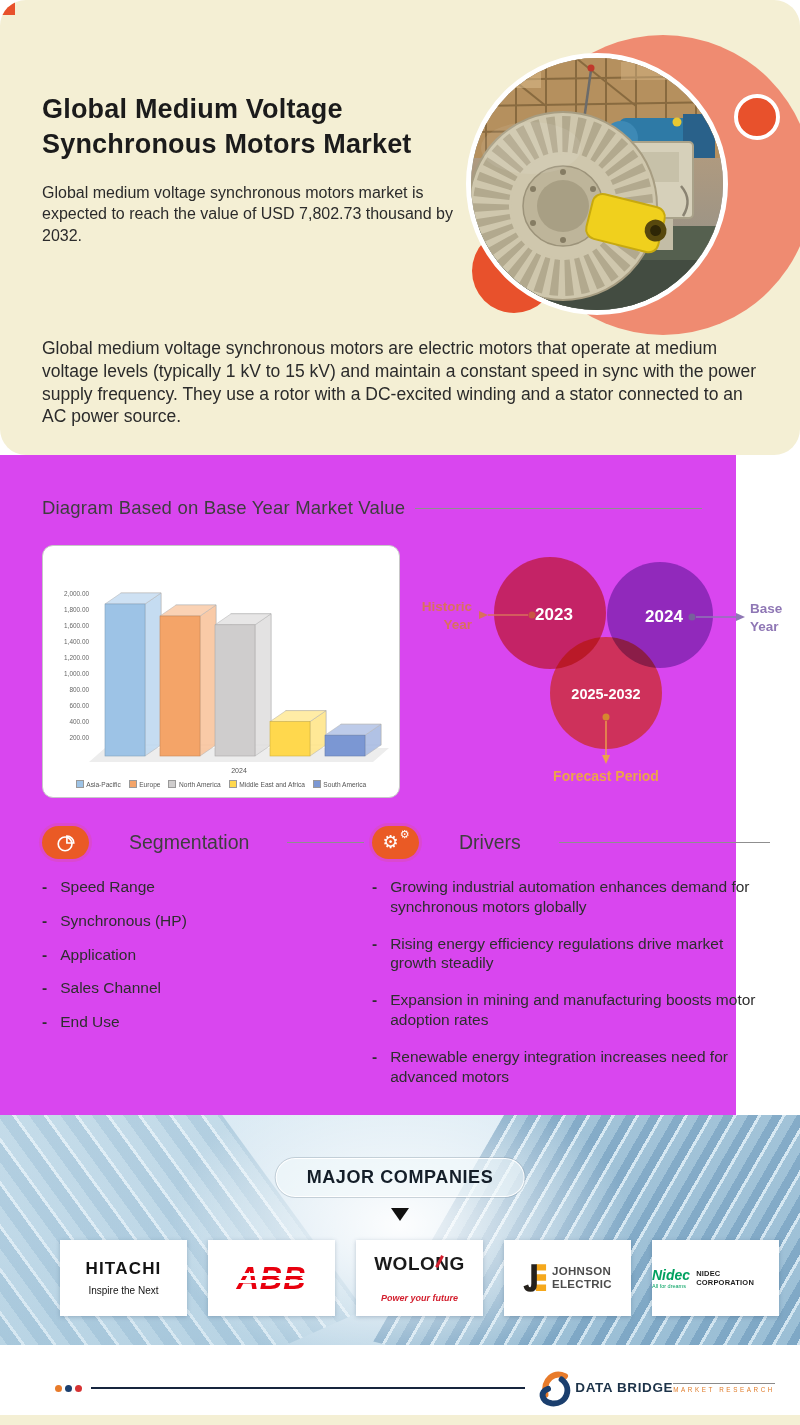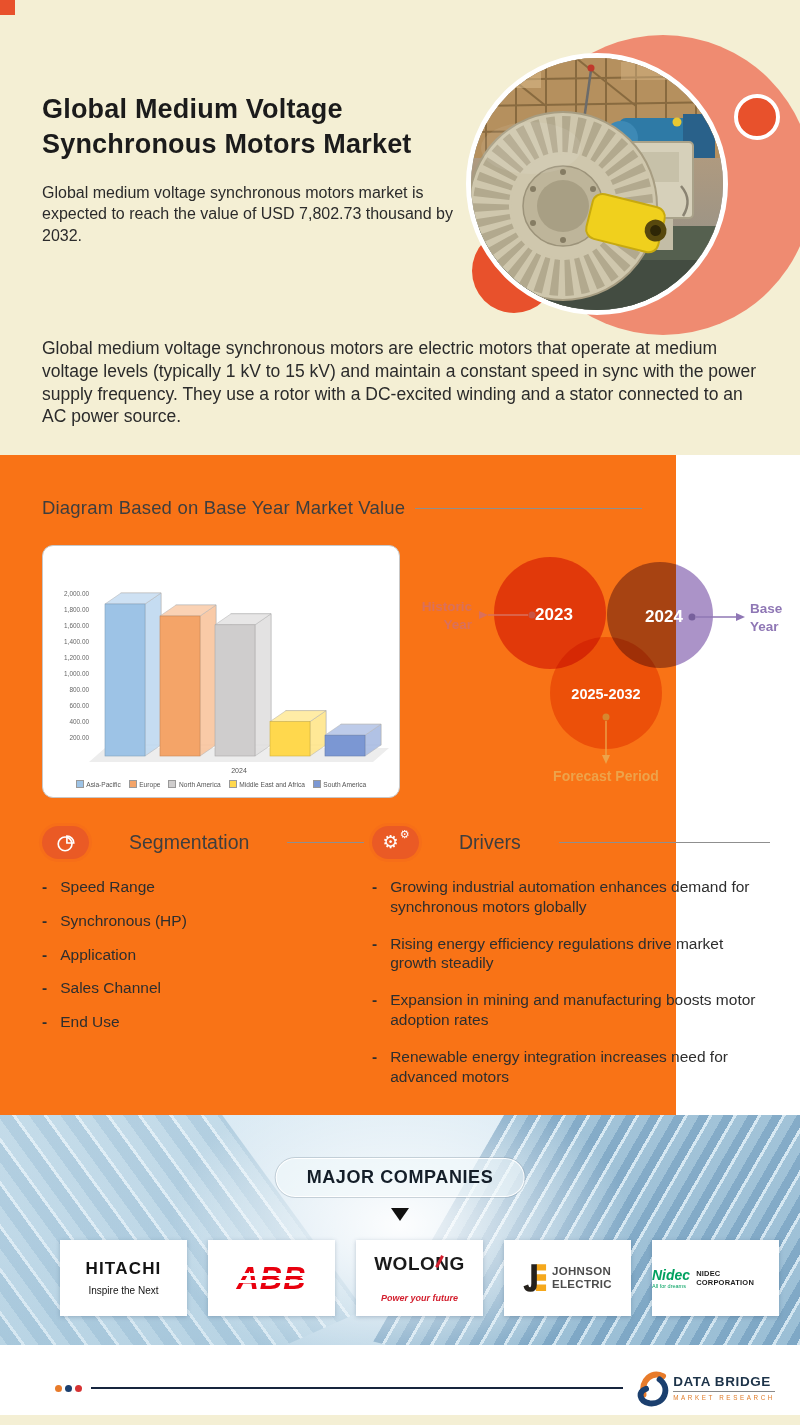--- a/index.html
+++ b/index.html
@@ -2,31 +2,31 @@
 <html><head>
 <meta charset="utf-8">
 <style>
   html,body{margin:0;padding:0;}
   body{
     width:800px;height:1425px;position:relative;overflow:hidden;
     background:#ffffff;font-family:"Liberation Sans",sans-serif;
     -webkit-font-smoothing:antialiased;
   }
   
-  .hero{position:absolute;left:0;top:0;width:800px;height:455px;background:#f4efd4;overflow:hidden;}
+  .hero{position:absolute;left:0;top:0;width:800px;height:455px;background:#f4efd4;overflow:hidden;border-radius:26px;}
   .corner-sq{position:absolute;left:0;top:0;width:15px;height:15px;background:#e8512c;}
   .hero-title{position:absolute;left:42px;top:92px;width:450px;font-size:27px;line-height:1.28;font-weight:800;color:#1b1b1b;letter-spacing:.2px;}
   .hero-sub{position:absolute;left:42px;top:182px;width:440px;font-size:16px;line-height:1.33;color:#2b2b2b;}
   .hero-desc{position:absolute;left:42px;top:337px;width:728px;font-size:17.5px;line-height:1.3;color:#2b2b2b;}
   .c-salmon{position:absolute;left:513px;top:35px;width:300px;height:300px;border-radius:50%;background:#ef8b71;}
   .c-orange-bl{position:absolute;left:472px;top:229px;width:84px;height:84px;border-radius:50%;background:#e8512c;}
   .c-orange-tr{position:absolute;left:734px;top:94px;width:46px;height:46px;border-radius:50%;background:#e8512c;border:4px solid #fff;box-sizing:border-box;}
   .photo-circle{position:absolute;left:466px;top:53px;width:262px;height:262px;border-radius:50%;border:5px solid #fff;box-sizing:border-box;overflow:hidden;background:#8a8f8c;}
   
-  .main{position:absolute;left:0;top:455px;width:676px;height:660px;background:#f97316;}
+  .main{position:absolute;left:0;top:455px;width:736px;height:660px;background:#d946ef;}
   .sec-heading{position:absolute;left:42px;top:42px;right:34px;display:flex;align-items:center;}
   .sec-heading h2{margin:0;font-size:18.5px;font-weight:500;color:#3e3e3e;letter-spacing:.2px;}
   .sec-heading .rule{flex:1;height:1px;background:#8f8f8f;margin-left:10px;}
   .chart-card{position:absolute;left:42px;top:90px;width:358px;height:253px;background:#fff;border:1.2px solid #c7c7c7;border-radius:11px;box-sizing:border-box;}
   .chart-card svg{display:block;}
   .legend{position:absolute;left:0;right:0;bottom:9px;display:flex;justify-content:center;gap:8px;font-size:6.6px;color:#555;}
   .legend .li{display:flex;align-items:center;gap:2.5px;}
   .legend .sw{width:6px;height:6px;display:inline-block;border:0.5px solid #999;}
   .venn{position:absolute;left:408px;top:92px;}
   
@@ -70,21 +70,21 @@
   .nidec-c{font-size:7.5px;font-weight:800;color:#1c1c1c;letter-spacing:.2px;}
   .je-row{display:flex;align-items:center;gap:5px;}
   .je-text{font-size:11.5px;font-weight:700;color:#4c4c4c;line-height:1.1;letter-spacing:.3px;}
   
   .footer{position:absolute;left:0;top:1345px;width:800px;height:70px;background:#fff;}
   .f-row{position:absolute;left:55px;right:25px;top:22px;display:flex;align-items:center;}
   .dot{width:7px;height:7px;border-radius:50%;margin-right:3px;}
   .d1{background:#e87b2a;} .d2{background:#1b3f6e;} .d3{background:#d63333;}
   .f-line{flex:1;height:2px;background:#16253e;margin:0 12px 0 6px;}
   .brand{display:flex;align-items:center;gap:4px;}
-  .brand-txt{display:flex;flex-direction:column;justify-content:center;}
+  .brand-txt{display:flex;flex-direction:row;justify-content:center;}
   .brand-name{font-size:13.5px;font-weight:800;color:#1d3349;letter-spacing:.6px;line-height:1;}
   .brand-sub{font-size:6.3px;color:#e07b28;letter-spacing:2.6px;border-top:1px solid #8a8a8a;margin-top:2px;padding-top:2px;white-space:nowrap;}
   .bottom-strip{position:absolute;left:0;top:1415px;width:800px;height:10px;background:#f4efd4;}
 </style>
 </head>
 <body>
 
 <div class="hero">
   <div class="corner-sq"></div>
   <div class="hero-title">Global Medium Voltage Synchronous Motors Market</div>

